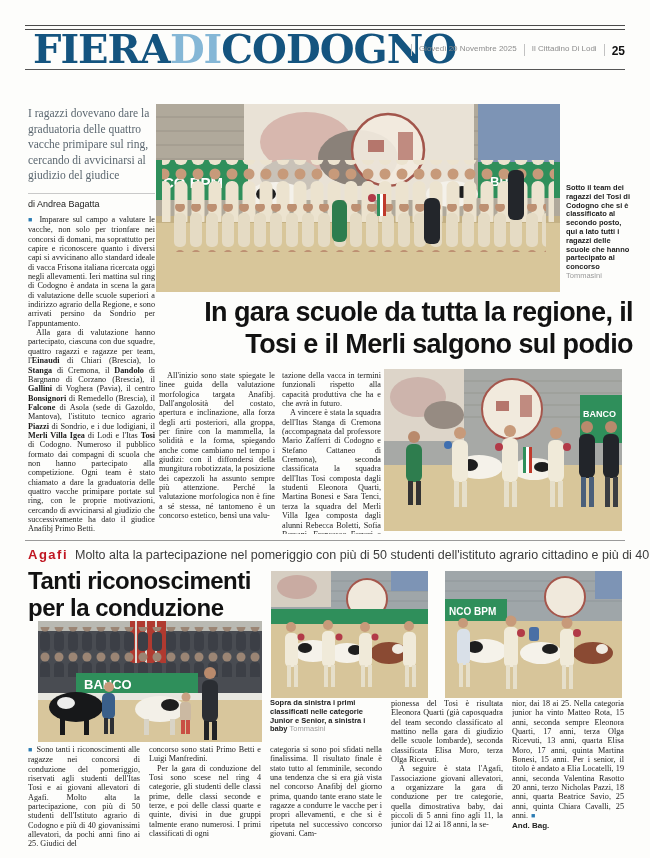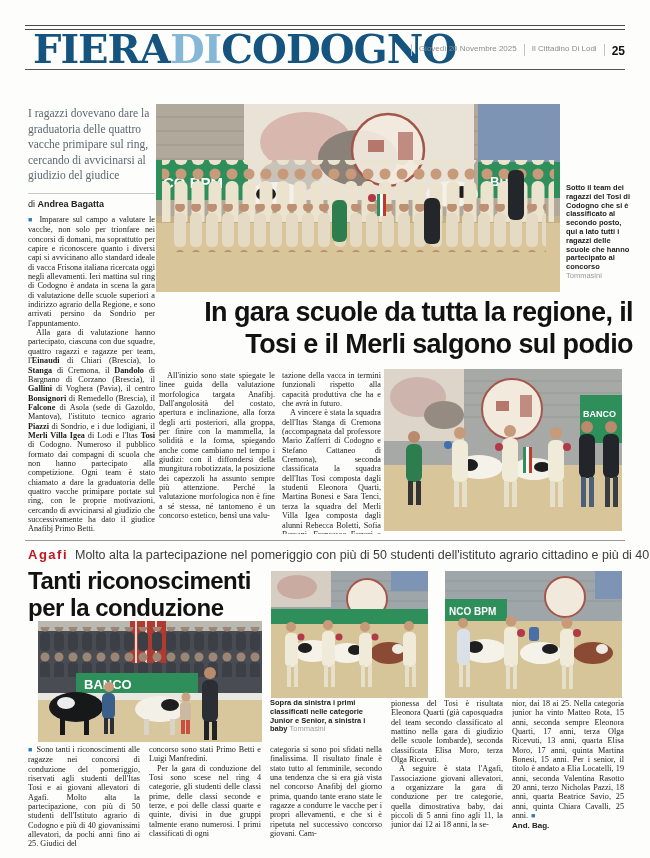--- a/index.html
+++ b/index.html
@@ -19,21 +19,21 @@
   .rule-single{left:25px;top:69px;width:600px;height:1px;background:#555;}
 
   
   .kicker{font-family:"Liberation Sans",sans-serif;font-size:13px;color:#3c3c3c;white-space:nowrap;}
   .kicker-label{font-weight:bold;color:#c01722;letter-spacing:1.5px;margin-right:7px;}
 
   
   .standfirst{left:28px;top:106px;width:127px;font-size:11.5px;line-height:15.5px;color:#5b6770;}
   .byline-rule{left:28px;top:193px;width:127px;height:1px;background:#c9c9c9;}
   .byline{left:28px;top:199px;font-family:"Liberation Sans",sans-serif;font-size:9px;color:#222;}
-  .byline b{font-weight:bold;}
+  .byline b{font-weight:normal;}
   .bodytext{font-size:8.2px;line-height:9.35px;text-align:justify;color:#1c1c1c;}
   .bodytext p{margin:0;}
   .bodytext p.ind{text-indent:8px;}
   .lead-col{left:28px;top:215px;width:127px;height:322px;overflow:hidden;}
   .sq{color:#2b7cb3;font-size:7px;letter-spacing:1px;}
   .headline1{left:159px;top:296px;width:474px;font-family:"Liberation Sans",sans-serif;
              font-weight:bold;font-size:27px;line-height:32px;letter-spacing:-0.6px;color:#121212;text-align:right;}
   .body-col1{left:159px;top:371px;width:116px;height:163px;overflow:hidden;}
   .body-col2{left:282px;top:371px;width:99px;height:163px;overflow:hidden;}
 

